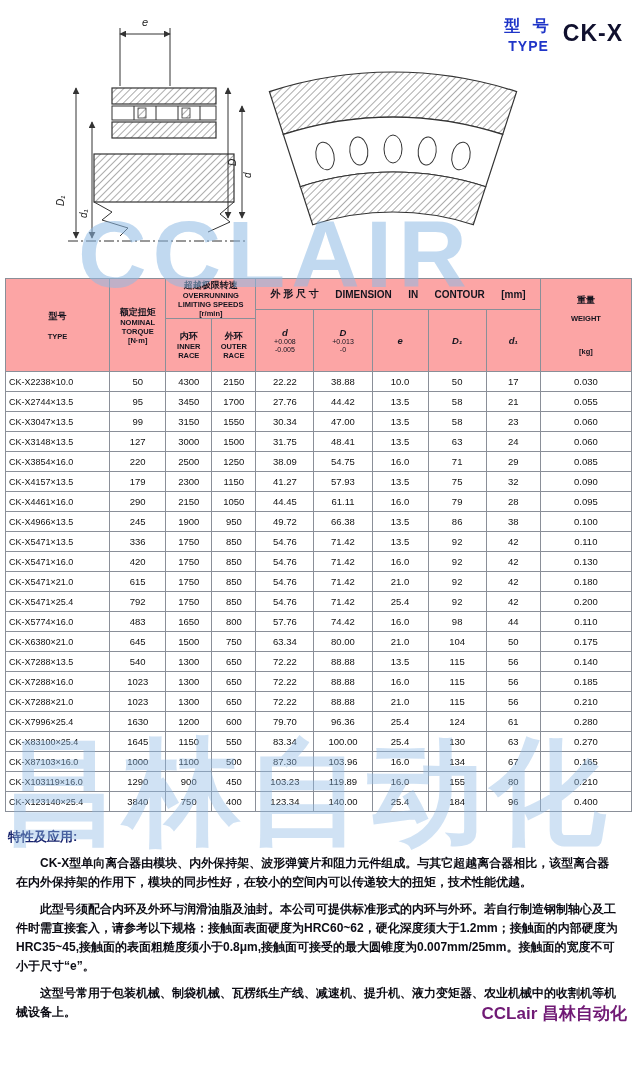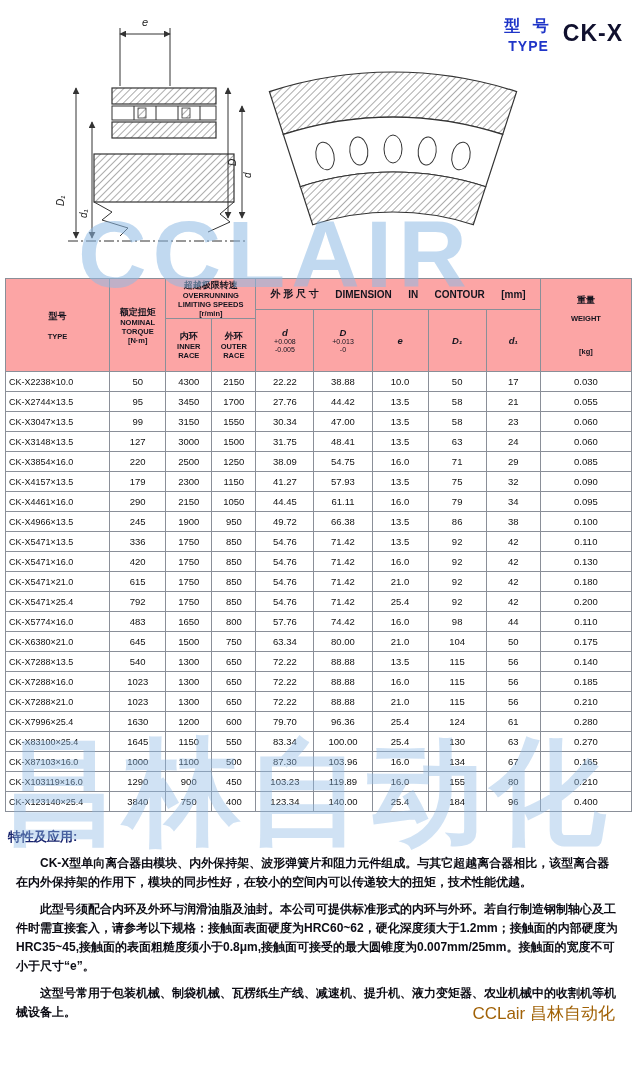--- a/index.html
+++ b/index.html
@@ -34,21 +34,21 @@
   .hl-cn{font-size:9px;line-height:12px;}
   .hl-en{font-size:7.5px;line-height:9px;font-weight:bold;}
   .hl-sym{font-size:9.5px;line-height:11px;font-style:italic;}
   .hl-tol{font-size:7px;line-height:8px;font-weight:normal;}
   .dim-group-line{display:flex;justify-content:space-around;align-items:center;padding:0 6px;}
   .dim-group-line span{font-size:10px;font-weight:bold;}
   
   .notes{position:relative;margin:16px 8px 0 8px;}
   .notes-heading{color:#17246e;font-weight:bold;font-size:13px;margin-bottom:4px;}
   .notes p{margin:8px;font-size:12px;font-weight:600;line-height:19px;text-indent:2em;color:#0c0c14;}
-  .brand{position:absolute;right:14px;bottom:-3px;font-size:17px;font-weight:normal;color:#a16207;}
+  .brand{position:absolute;right:2px;bottom:-3px;font-size:17px;font-weight:bold;color:#701a75;}
   
   .wm{position:absolute;z-index:10;pointer-events:none;font-weight:bold;white-space:nowrap;}
   .wm1{left:78px;top:200px;font-size:95px;letter-spacing:6px;color:rgba(142,186,228,0.55);}
   .wm2{left:2px;top:715px;font-size:116px;letter-spacing:6px;color:rgba(142,186,228,0.42);}
 </style>
 </head>
 <body>
 
 <div class="top">
 
@@ -282,21 +282,21 @@
       </tr>
       <tr>
         <td class="type-cell">CK-X4461×16.0</td>
         <td>290</td>
         <td>2150</td>
         <td>1050</td>
         <td>44.45</td>
         <td>61.11</td>
         <td>16.0</td>
         <td>79</td>
-        <td>34</td>
+        <td>28</td>
         <td>0.095</td>
       </tr>
       <tr>
         <td class="type-cell">CK-X4966×13.5</td>
         <td>245</td>
         <td>1900</td>
         <td>950</td>
         <td>49.72</td>
         <td>66.38</td>
         <td>13.5</td>

